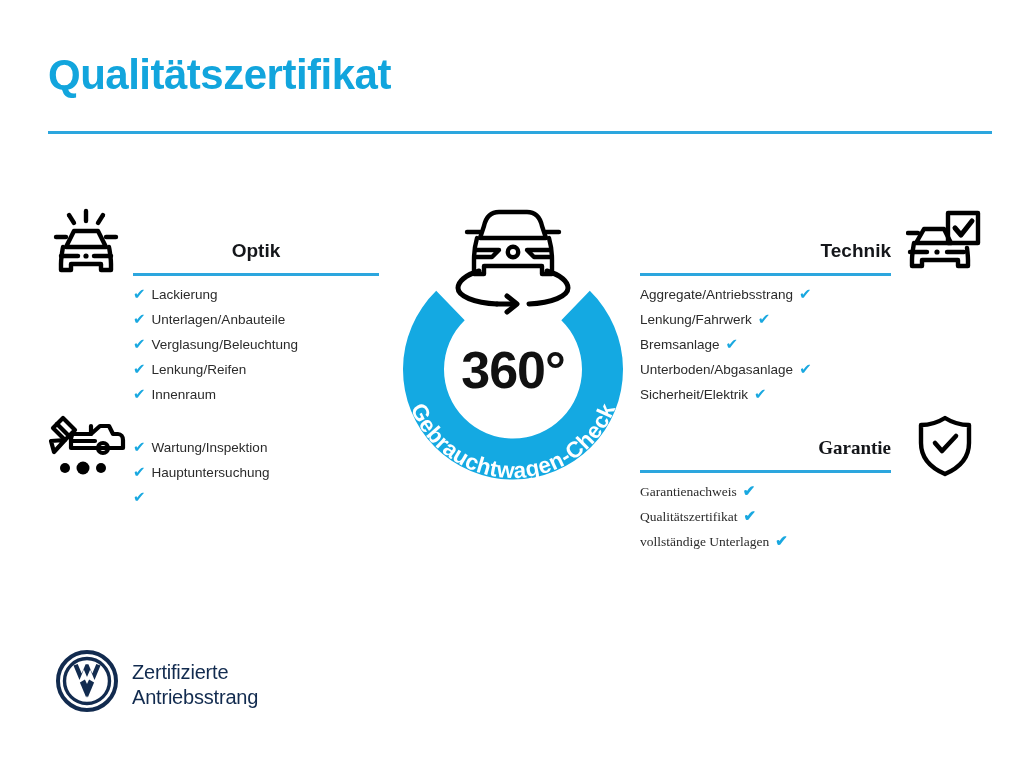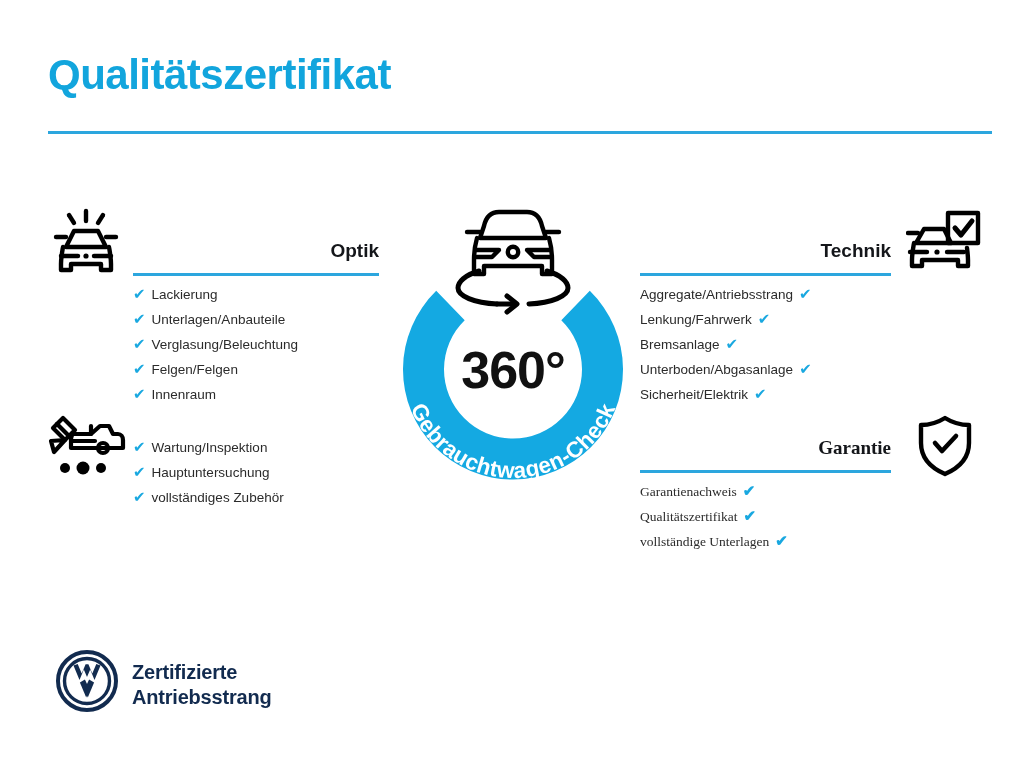--- a/index.html
+++ b/index.html
@@ -82,21 +82,21 @@
     align-items: baseline;
   }
   .chk {
     color: #19a8e0;
     font-size: 15px;
     font-weight: bold;
     line-height: 24px;
   }
 
   
-  .block-left .block-title { text-align: right; }
+  .block-left .block-title { text-align: center; }
   .block-left .block-list li { justify-content: flex-start; }
   .block-left .chk { margin-right: 6px; }
 
   
   .block-right .block-title { text-align: right; }
   .block-right .block-list li { justify-content: flex-start; }
   .block-right .chk { margin-left: 6px; }
 
   
   #block-optik    { left: 133px; top: 238px; width: 246px; }
@@ -130,21 +130,21 @@
     left: 55px;
     top: 649px;
     width: 290px;
     height: 72px;
   }
   .vw-text {
     position: absolute;
     left: 77px;
     top: 11px;
     font-size: 20px;
-    font-weight: bold;
+    font-weight: normal;
     color: #122b4f;
     line-height: 25px;
     letter-spacing: -0.2px;
     white-space: nowrap;
   }
 </style>
 </head>
 <body>
 
 <div class="page">
@@ -273,42 +273,41 @@
         <li>
           <span class="chk">✔</span>
           <span>Unterlagen/Anbauteile</span>
         </li>
         <li>
           <span class="chk">✔</span>
           <span>Verglasung/Beleuchtung</span>
         </li>
         <li>
           <span class="chk">✔</span>
-          <span>Felgen/Felgen</span>
+          <span>Lenkung/Reifen</span>
         </li>
         <li>
           <span class="chk">✔</span>
           <span>Innenraum</span>
         </li>
       </ul>
   </div>
 
   <div class="block block-left" id="block-wartung">
     <ul class="block-list">
         <li>
           <span class="chk">✔</span>
           <span>Wartung/Inspektion</span>
         </li>
         <li>
           <span class="chk">✔</span>
           <span>Hauptuntersuchung</span>
         </li>
         <li>
           <span class="chk">✔</span>
-          <span>vollständiges Zubehör</span>
         </li>
       </ul>
   </div>
 
   <div class="block block-right" id="block-technik">
     <div class="block-head">
       <div class="block-title">Technik</div>
       <div class="block-underline"></div>
     </div>
     <ul class="block-list">

